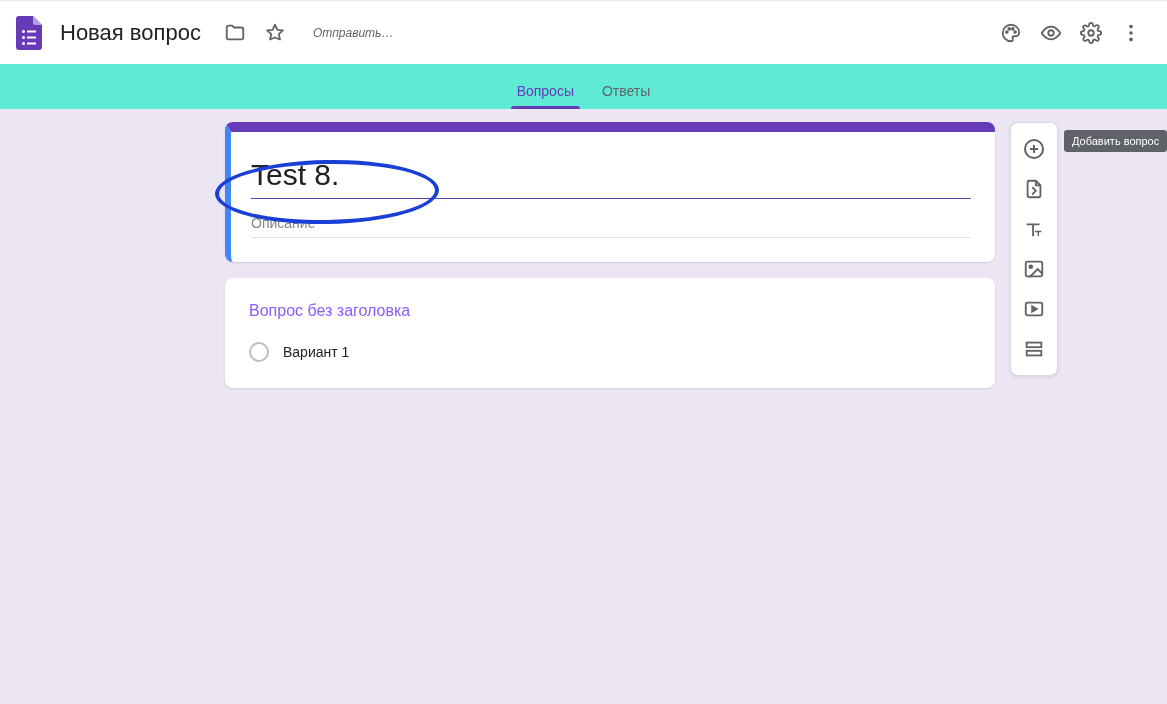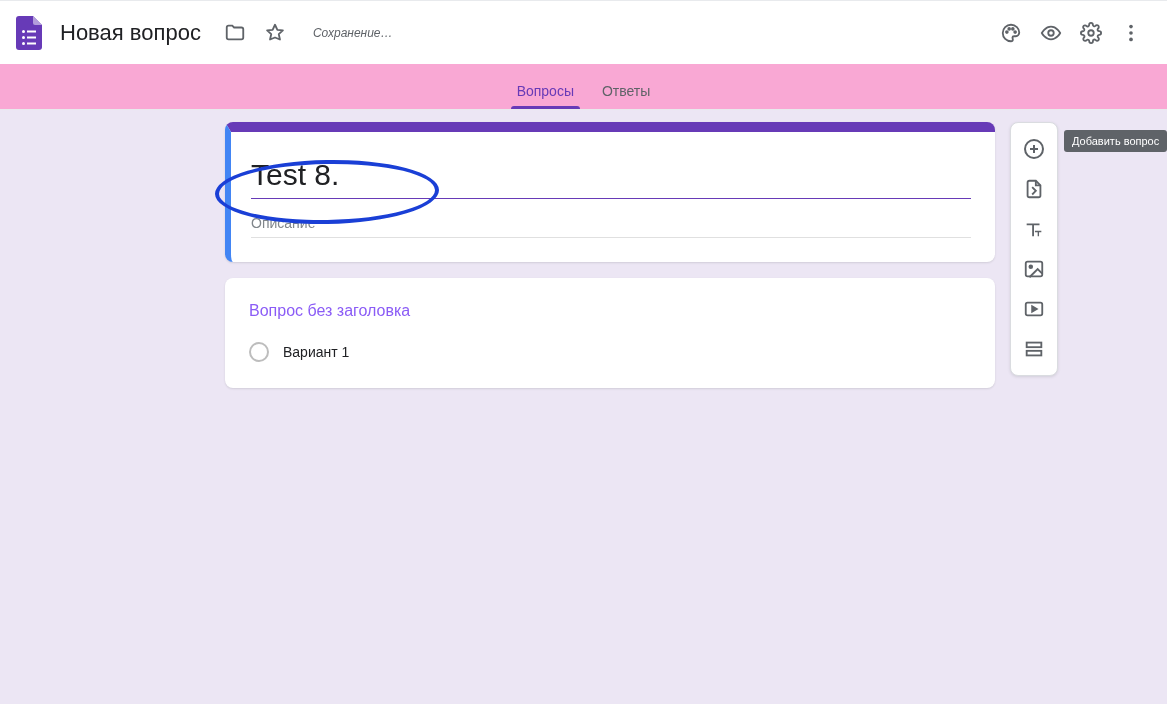--- a/index.html
+++ b/index.html
@@ -66,21 +66,21 @@
     margin-right: 8px;
   }
 
   
   .tabs-row {
     display: flex;
     justify-content: center;
     align-items: flex-end;
     height: 46px;
     border-bottom: 1px solid #e8eaed;
-    background: #f9a8d4;
+    background: #5eead4;
   }
   .tab {
     padding: 0 14px 10px 14px;
     font-size: 14px;
     font-weight: 500;
     color: #5f6368;
     cursor: pointer;
     position: relative;
   }
   .tab.active {
@@ -243,21 +243,21 @@
   <button class="icon-btn">
     <svg width="22" height="22" viewBox="0 0 24 24" fill="none" stroke="#5f6368" stroke-width="2">
       <path d="M3 6a2 2 0 0 1 2-2h4l2 2h8a2 2 0 0 1 2 2v9a2 2 0 0 1-2 2H5a2 2 0 0 1-2-2V6z"></path>
     </svg>
   </button>
   <button class="icon-btn">
     <svg width="22" height="22" viewBox="0 0 24 24" fill="none" stroke="#5f6368" stroke-width="2" stroke-linejoin="round">
       <path d="M12 3l2.6 5.5 6 .6-4.5 4.1 1.3 5.9L12 16.9 6.6 19.1l1.3-5.9L3.4 9.1l6-.6L12 3z"></path>
     </svg>
   </button>
-  <span class="save-state">Сохранение…</span>
+  <span class="save-state">Отправить…</span>
 
   <div class="topbar-spacer"></div>
 
   <button class="icon-btn">
     <svg width="22" height="22" viewBox="0 0 24 24" fill="none" stroke="#5f6368" stroke-width="2">
       <path d="M12 3a9 9 0 0 0 0 18c1.5 0 2-1 2-2 0-.8-.4-1.3-.4-2 0-1 .8-1.5 1.8-1.5H17a4 4 0 0 0 4-4c0-4.5-4-8.5-9-8.5z"></path>
       <circle cx="7.5" cy="11" r="1"></circle>
         <circle cx="10" cy="7.5" r="1"></circle>
         <circle cx="14" cy="7.5" r="1"></circle>
         <circle cx="16.5" cy="11" r="1"></circle>

